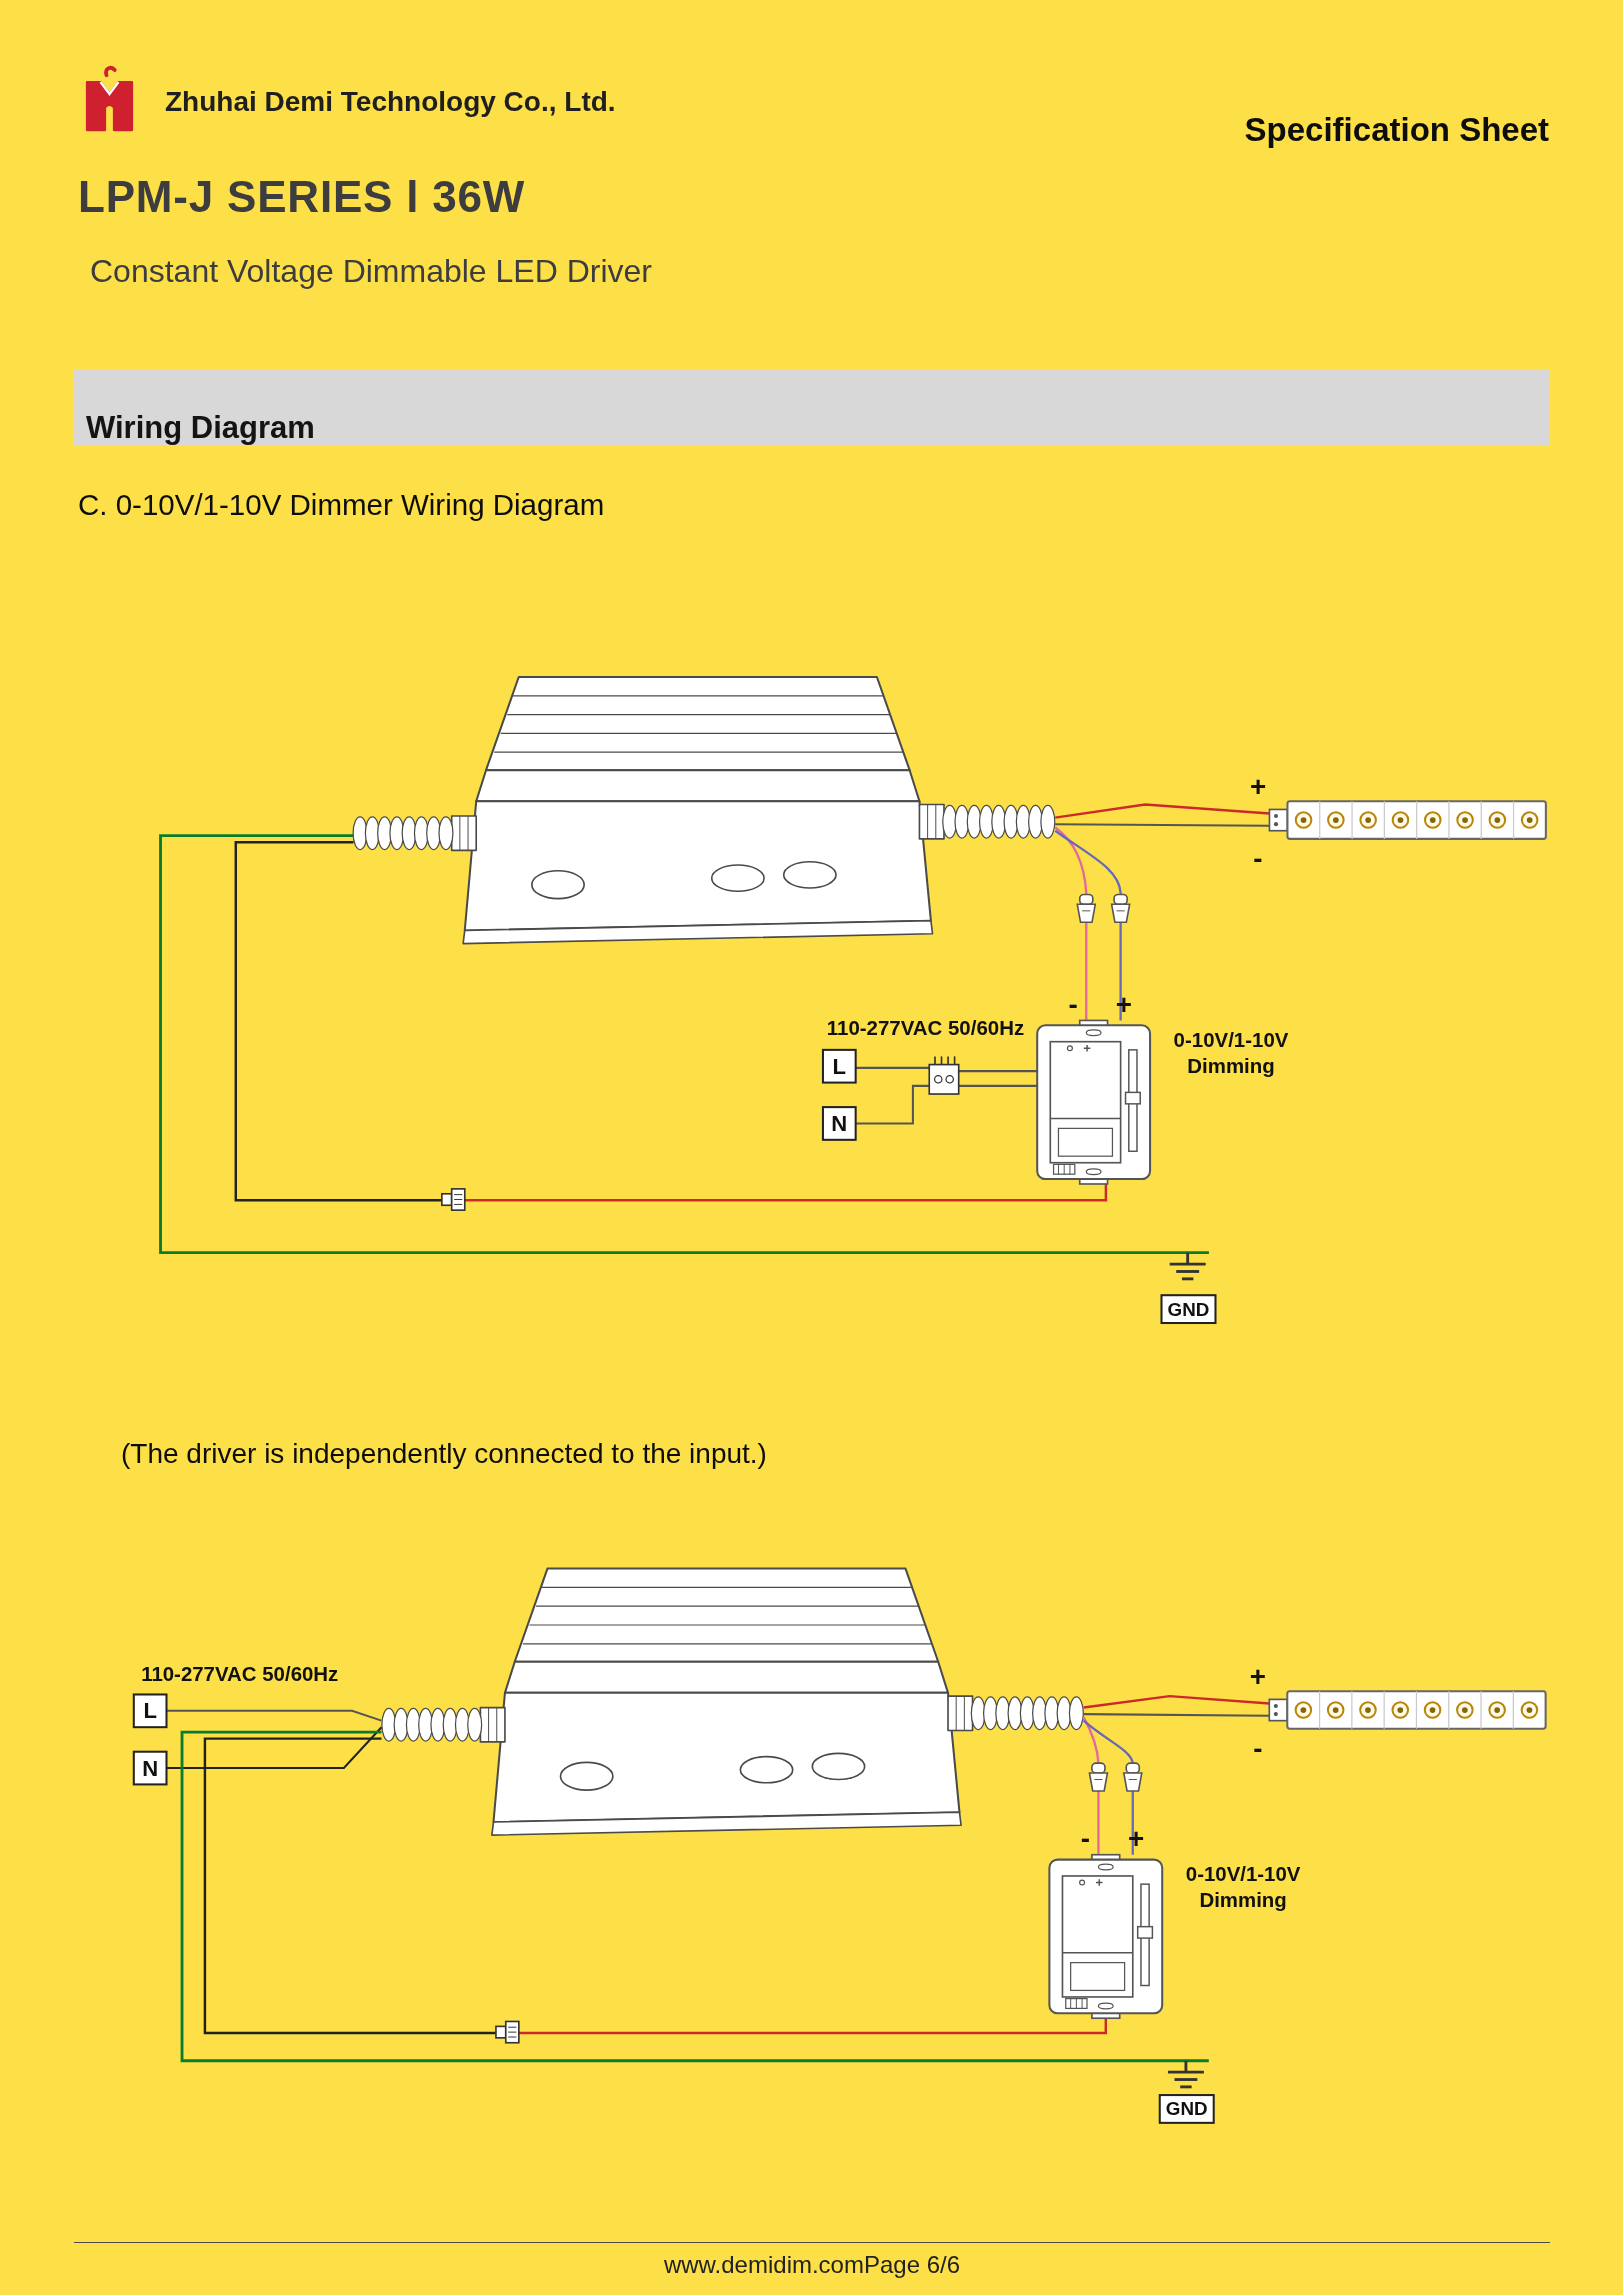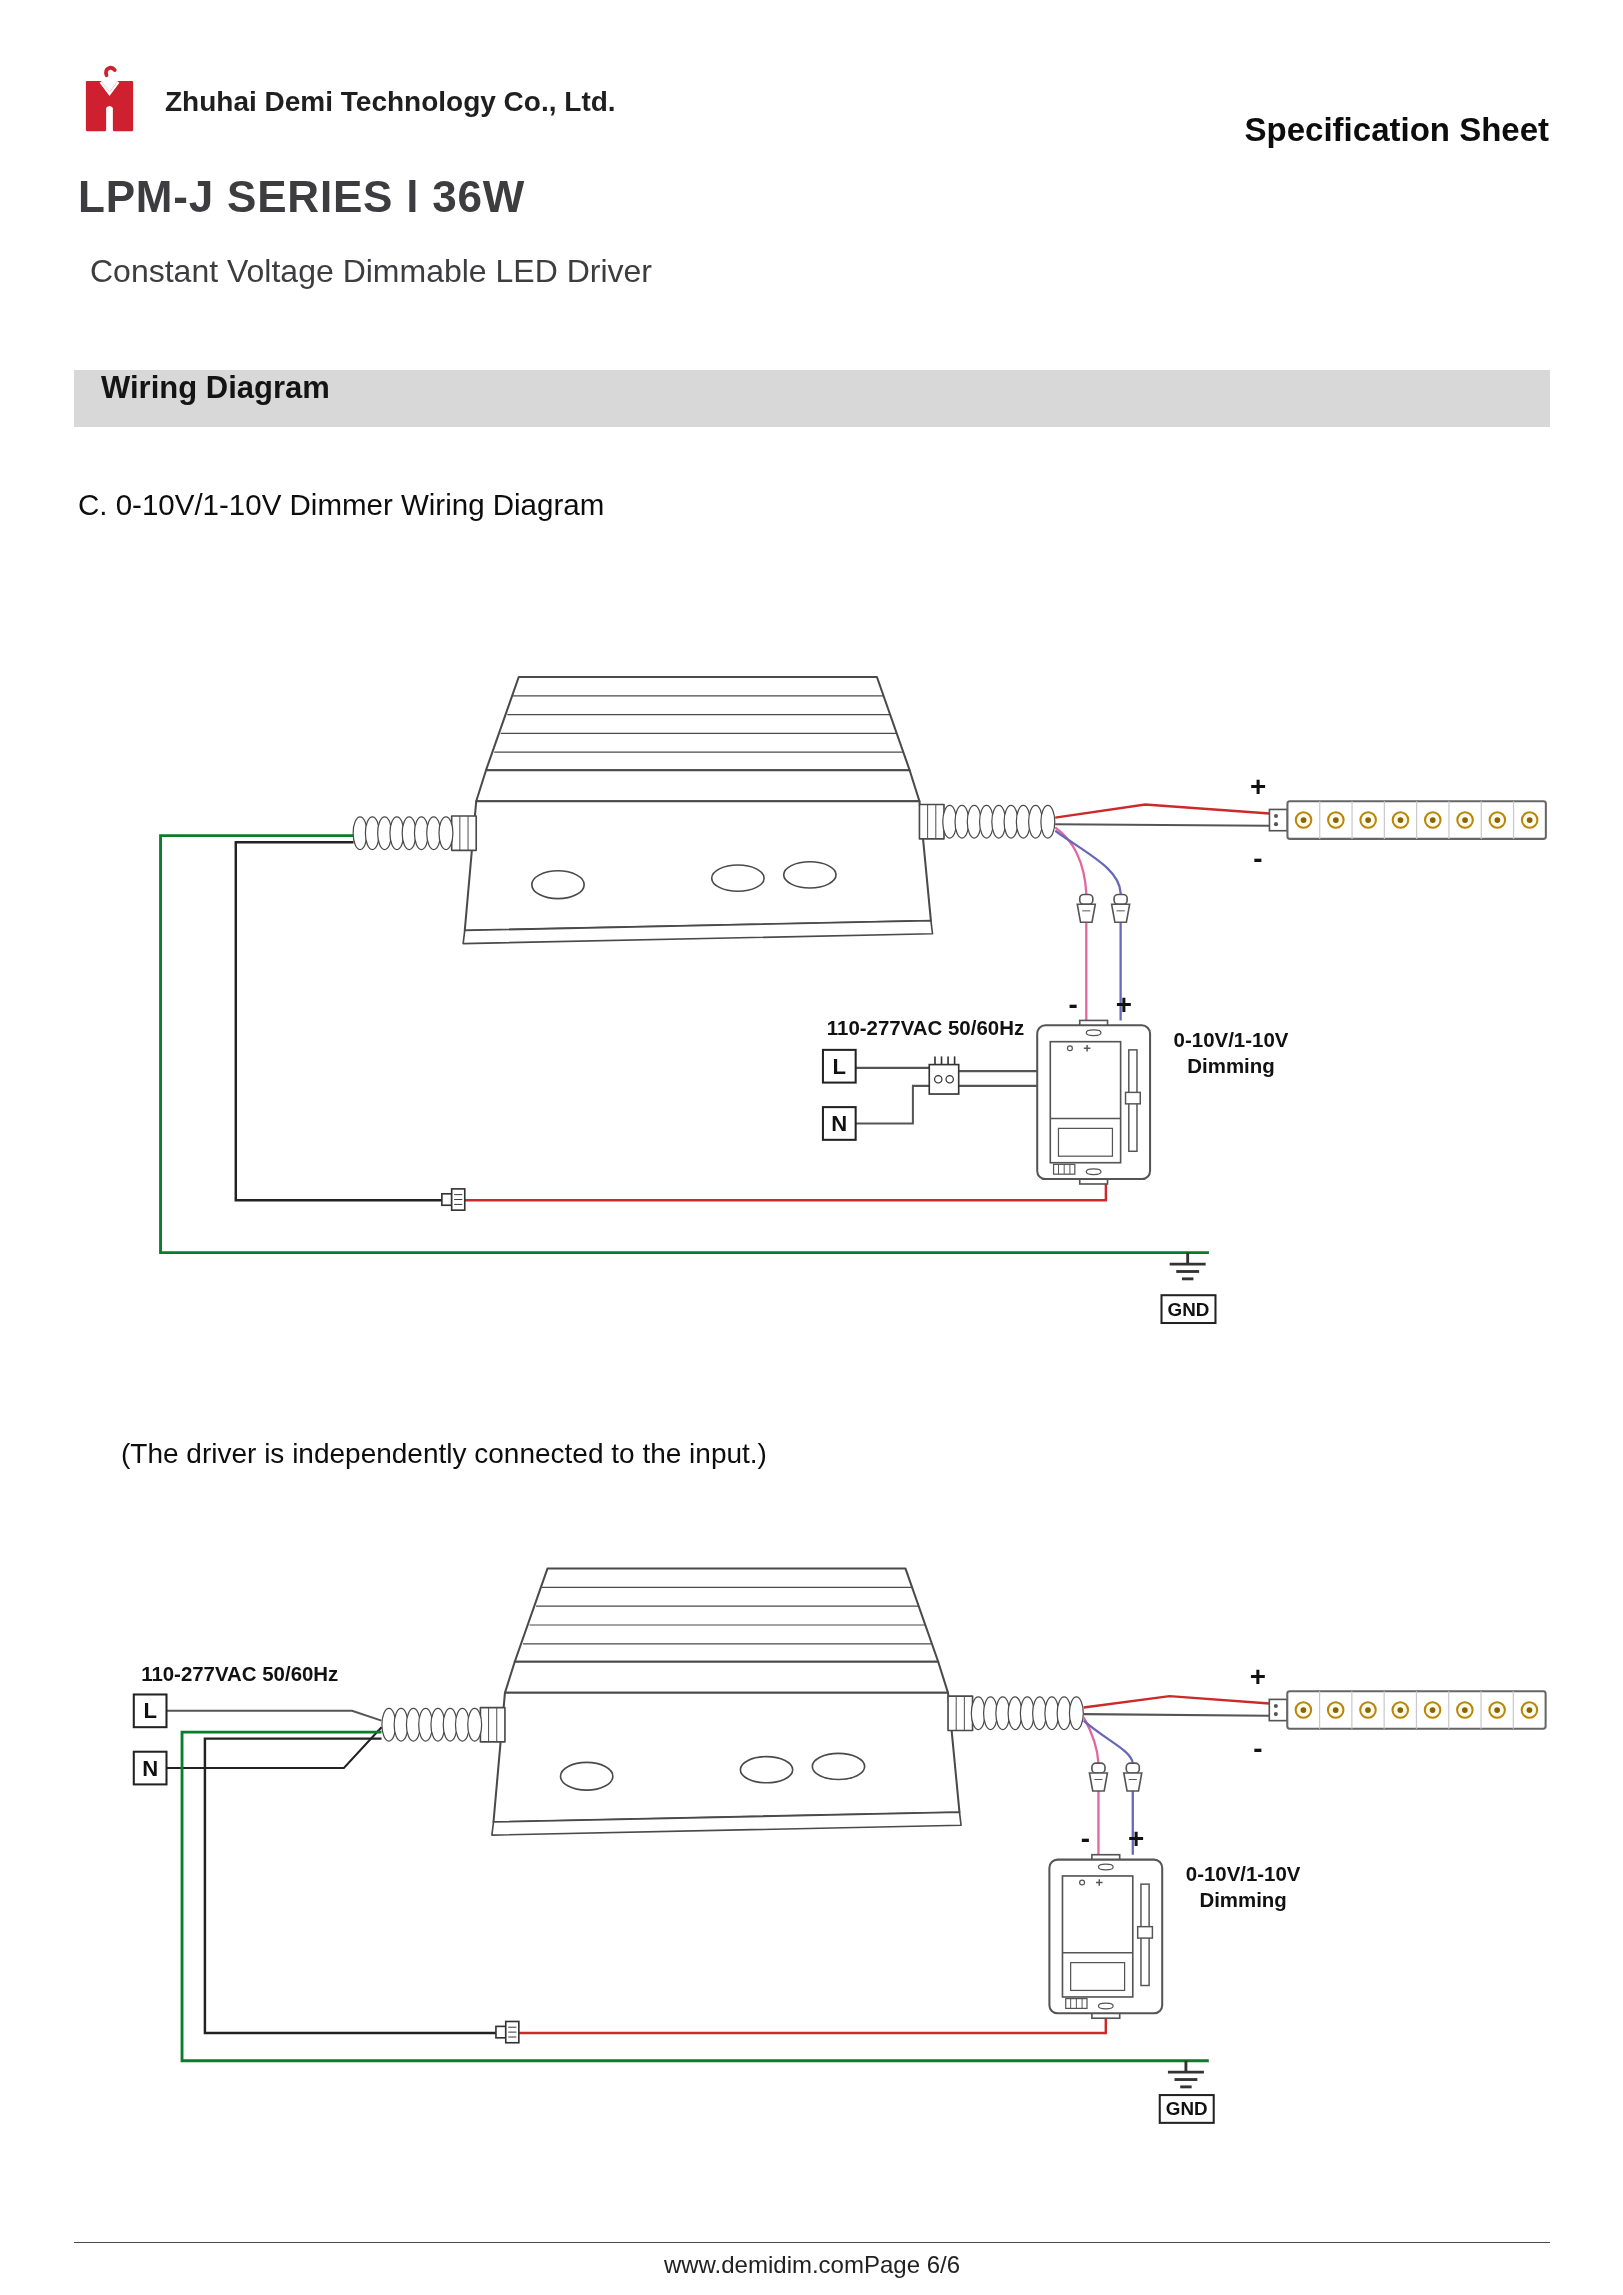--- a/index.html
+++ b/index.html
@@ -1,26 +1,26 @@
 <!DOCTYPE html>
 <html style="font-size:13px"><head>
 <meta charset="utf-8">
 <title>Specification Sheet</title>
 <style>
   *{box-sizing:border-box}
   html,body{margin:0;padding:0;background:#e8e8e8}
   body{font-family:"Liberation Sans",sans-serif;color:#111}
-  .page{position:relative;width:1623px;height:2295px;background:#ffffff;overflow:hidden;margin:0 auto}
+  .page{position:relative;width:1623px;height:2295px;background:#fde047;overflow:hidden;margin:0 auto}
   .brand{position:absolute;left:72px;top:64px;display:flex;align-items:center;gap:18px}
   .company{font-size:28px;font-weight:bold;color:#1f1f1f}
   .doc-type{position:absolute;right:74px;top:111px;font-size:33px;font-weight:bold;color:#0d0d0d}
   .title{position:absolute;left:78px;top:172px;font-size:44px;font-weight:bold;color:#3d3d40;margin:0;letter-spacing:0.8px}
   .sub1{position:absolute;left:78px;top:241px;font-size:32px;font-weight:normal;color:#3d3d40;margin:12px}
   .sub2{position:absolute;left:78px;top:290px;font-size:34px;font-weight:bold;color:#3d3d40;margin:0}
-  .section-bar{position:absolute;left:74px;top:370px;width:1476px;height:57px;background:#d8d8d8;display:flex;align-items:flex-start;padding-left:27px;font-size:31px;font-weight:bold;color:#141414}
+  .section-bar{position:absolute;left:74px;top:370px;width:1476px;height:76px;background:#d8d8d8;display:flex;align-items:flex-end;padding-left:12px;font-size:31px;font-weight:bold;color:#141414}
   .dia-head{position:absolute;font-size:29.5px;color:#0d0d0d}
   .dia-note{position:absolute;font-size:28px;color:#0d0d0d}
   svg.diagram{position:absolute;left:0;width:1623px;display:block}
   svg text{font-family:"Liberation Sans",sans-serif}
   .t-bold{font-weight:bold;font-size:25px;fill:#111}
   .t-dim{font-weight:bold;font-size:25px;fill:#111}
   .t-sign{font-weight:bold;font-size:34px;fill:#111}
   .t-letter{font-weight:bold;font-size:27px;fill:#111}
   .t-gnd{font-weight:bold;font-size:23px;fill:#111}
   .footer-line{position:absolute;left:74px;width:1476px;top:2242px;border-top:1.6px solid #4a4a4a}

